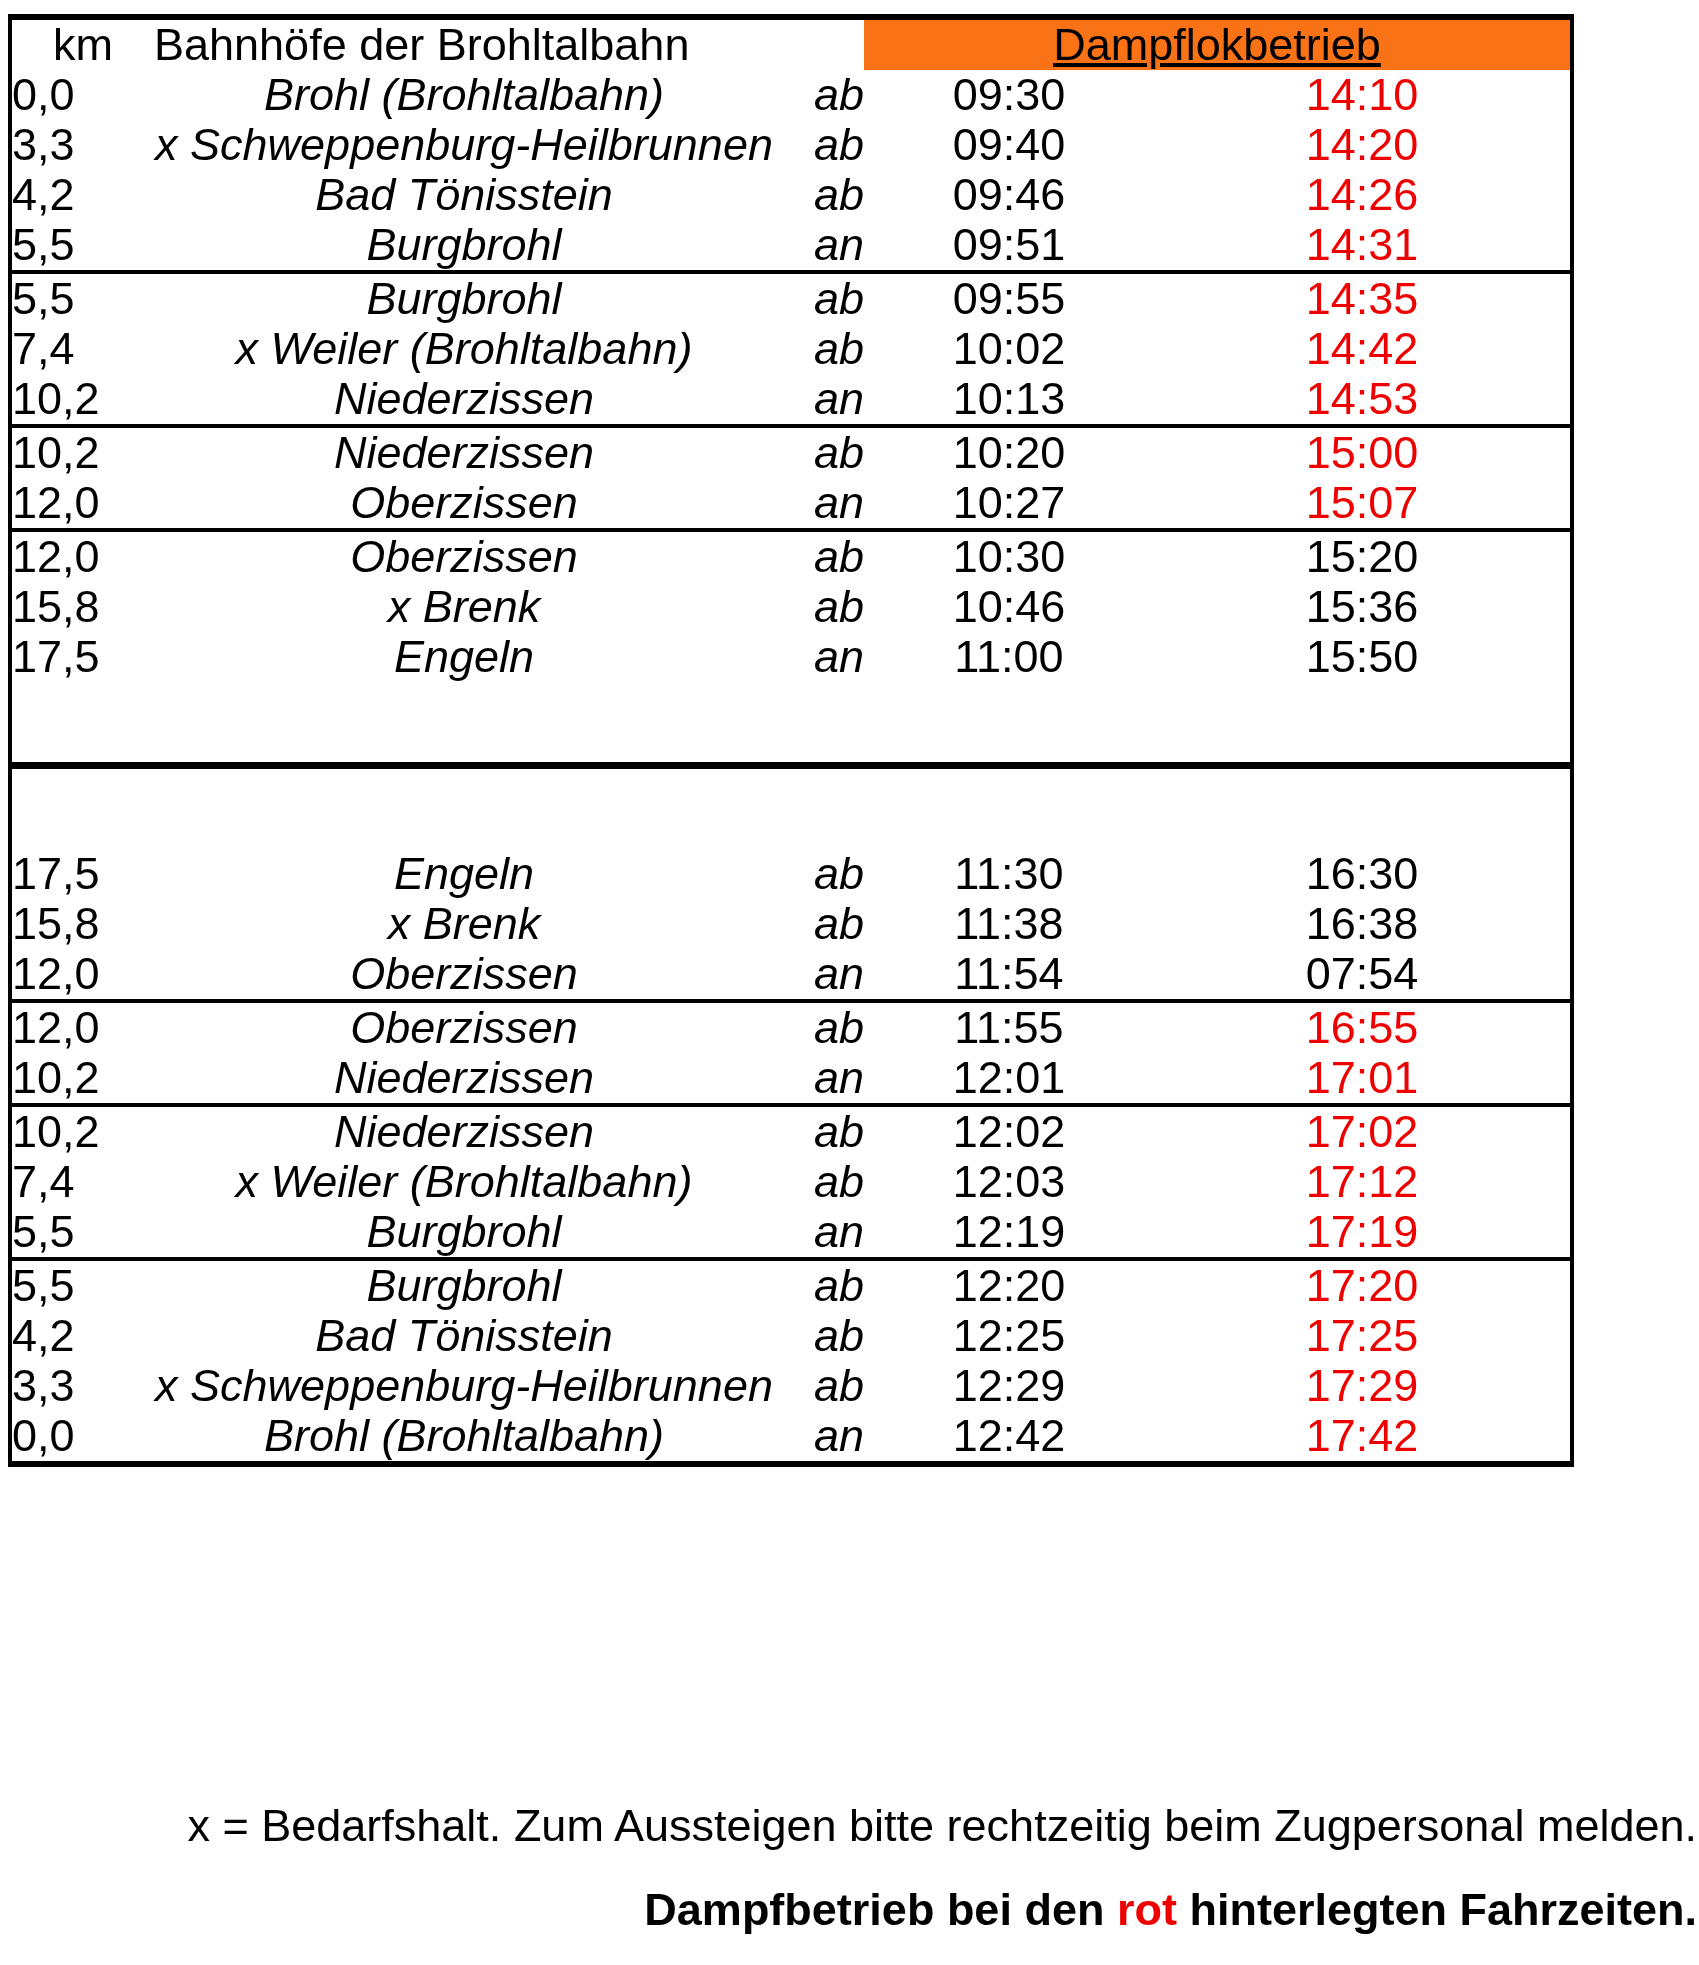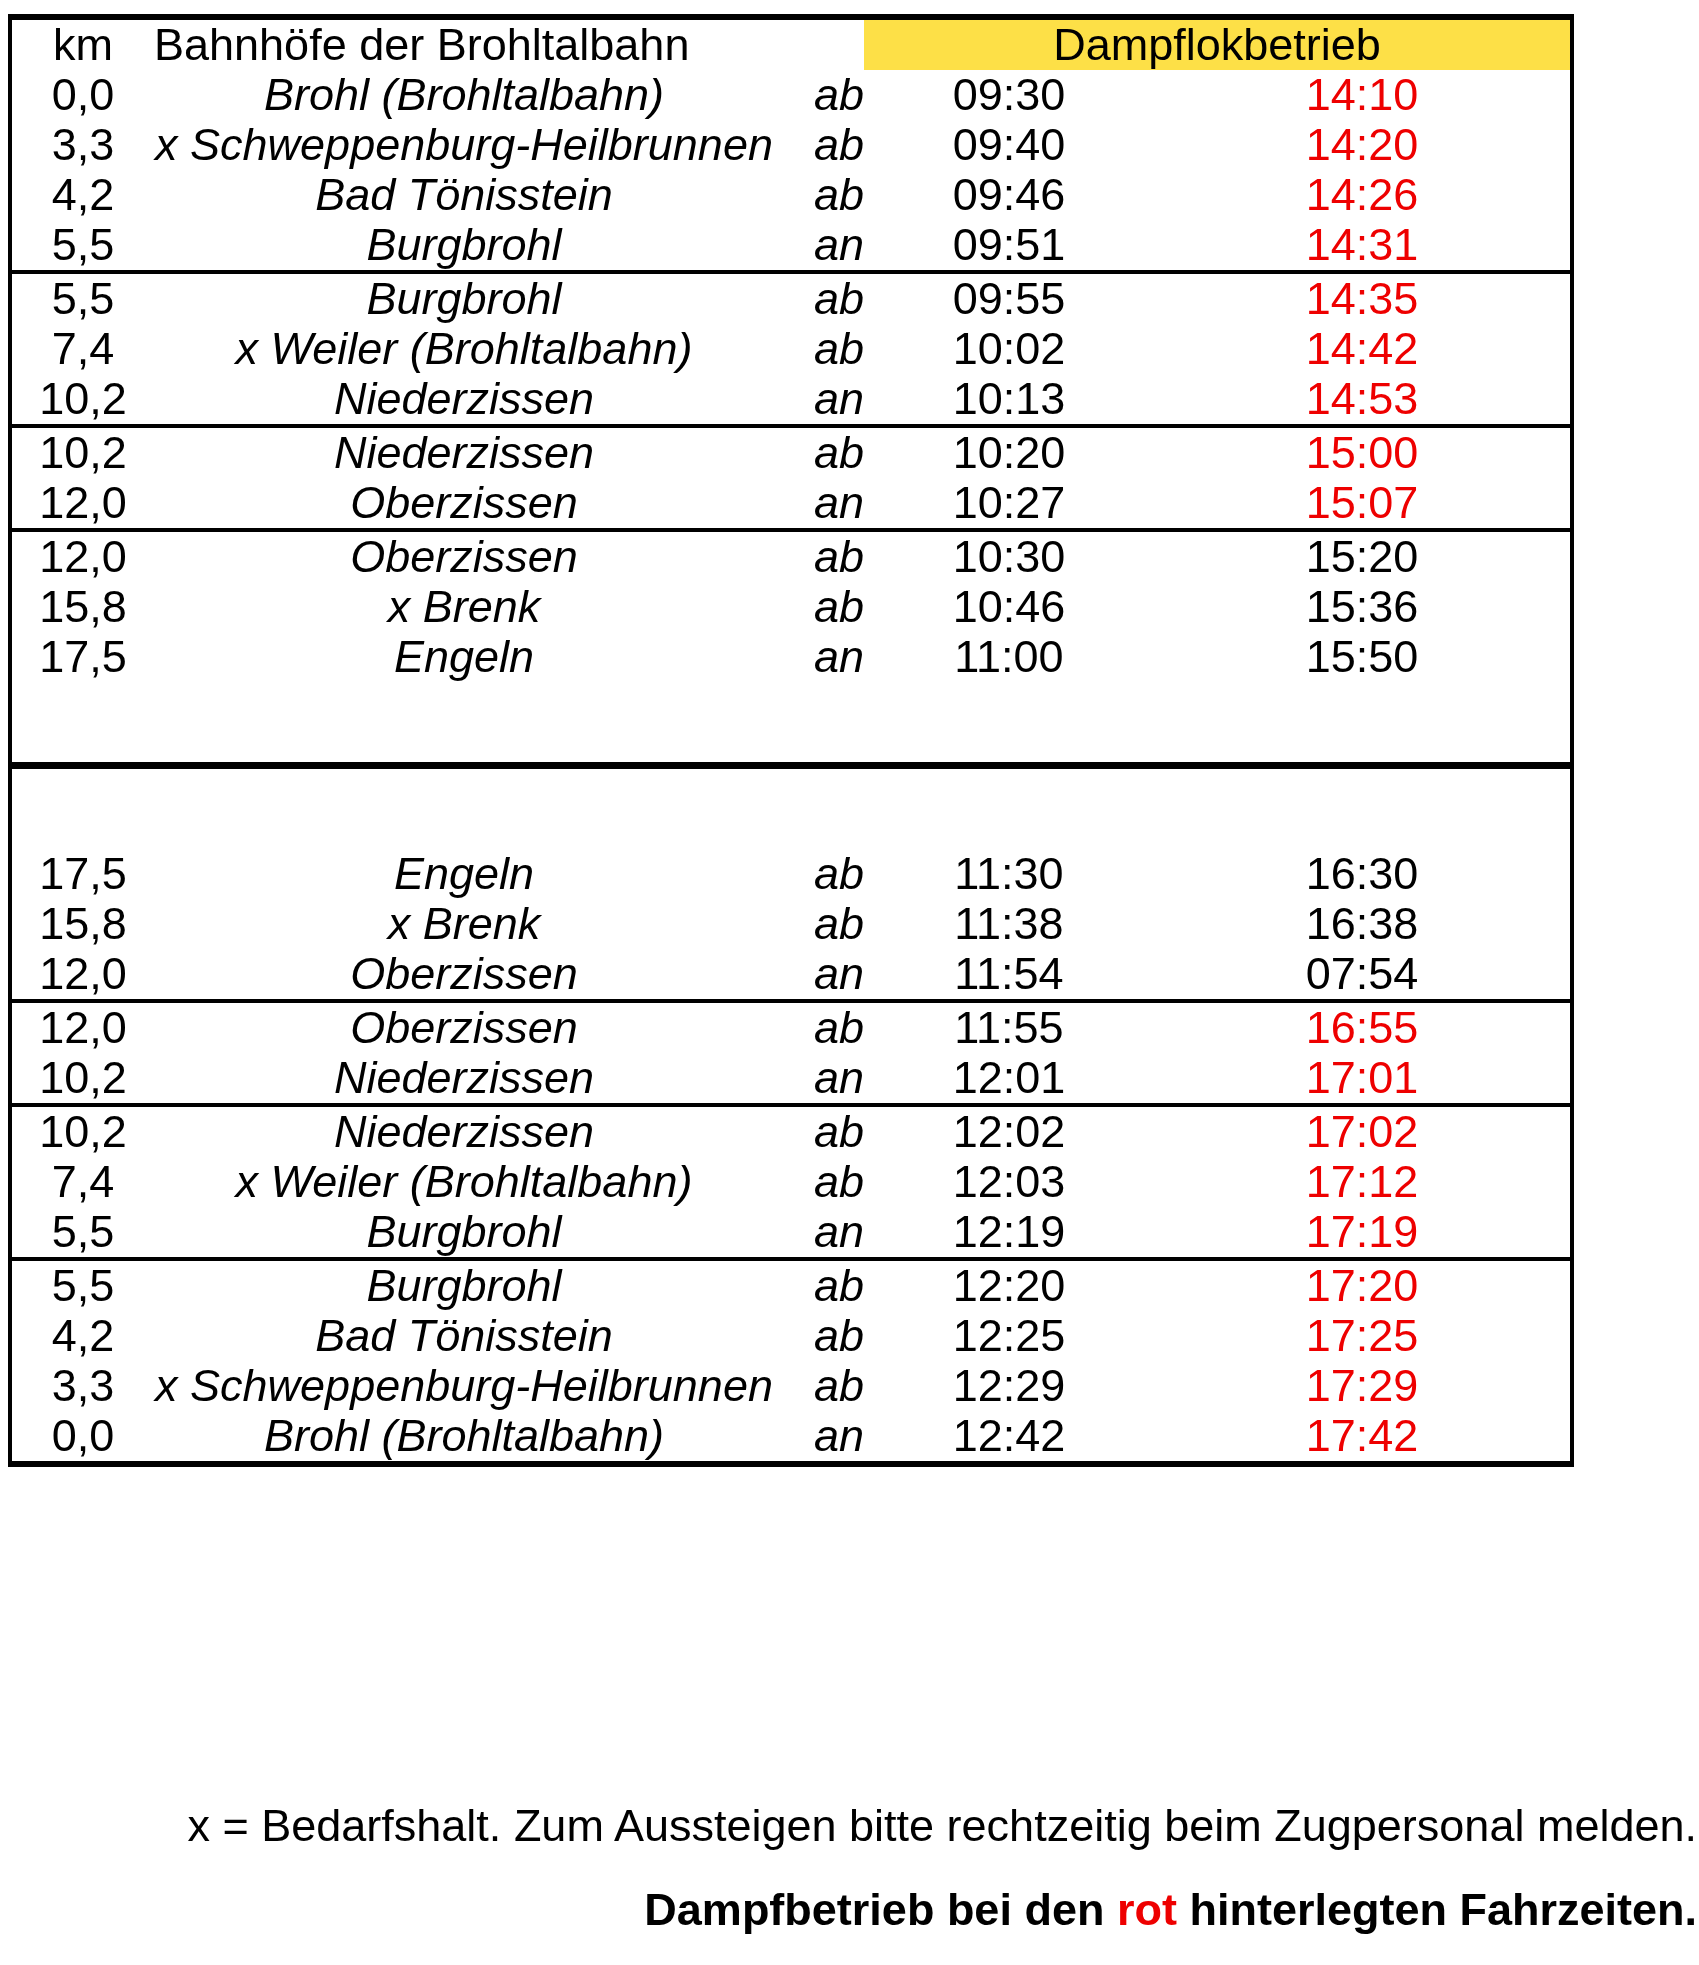--- a/index.html
+++ b/index.html
@@ -43,21 +43,21 @@
     margin: 0;
     font-size: 45px;
     line-height: 50px;
     height: 50px;
     vertical-align: middle;
     font-weight: normal;
     border: none;
   }
 
   
-  .cell-km { border-right: 4px solid #000; text-align: center; padding-right: 16px; box-sizing: border-box; }
+  .cell-km { border-right: 4px solid #000; text-align: left; padding-right: 16px; box-sizing: border-box; }
   .cell-st { text-align: center;  padding-left: 14px; box-sizing: border-box; white-space: nowrap; font-style: italic; }
   .cell-aa { text-align: right; padding-right: 8px; border-right: 4px solid #000; box-sizing: border-box; font-style: italic; }
   .cell-t1 { text-align: center; box-sizing: border-box; }
   .cell-t2 { text-align: center; box-sizing: border-box; padding-right: 74px; }
 
   
   .tt { border-left: 4px solid #000; border-right: 4px solid #000; }
 
   tr.r-top td, tr.r-top th { border-top: 6px solid #000; }
   tr.r-bot td { border-bottom: 6px solid #000; }
@@ -67,21 +67,21 @@
     height: 78px;
     line-height: 78px;
     font-weight: bold;
     font-size: 46px;
     text-align: center;
     border-bottom: 6px solid #000;
   }
   .hdr-km { border-right: 4px solid #000; }
   .hdr-st { text-align: left; padding-left: 14px; border-right: 0; }
   .hdr-aa { border-right: 4px solid #000; }
-  .hdr-t  { background: #fde047; }
+  .hdr-t  { background: #f97316; text-decoration: underline; }
 
   
   tr.grp-end td { border-bottom: 4px solid #000; }
   tr.block-end td { border-bottom: 7px solid #000; }
 
   .bold { font-weight: bold; }
   .red  { color: #ee0000; font-weight: bold; }
   .spacer td { height: 80px; line-height: 80px; }
 
   

